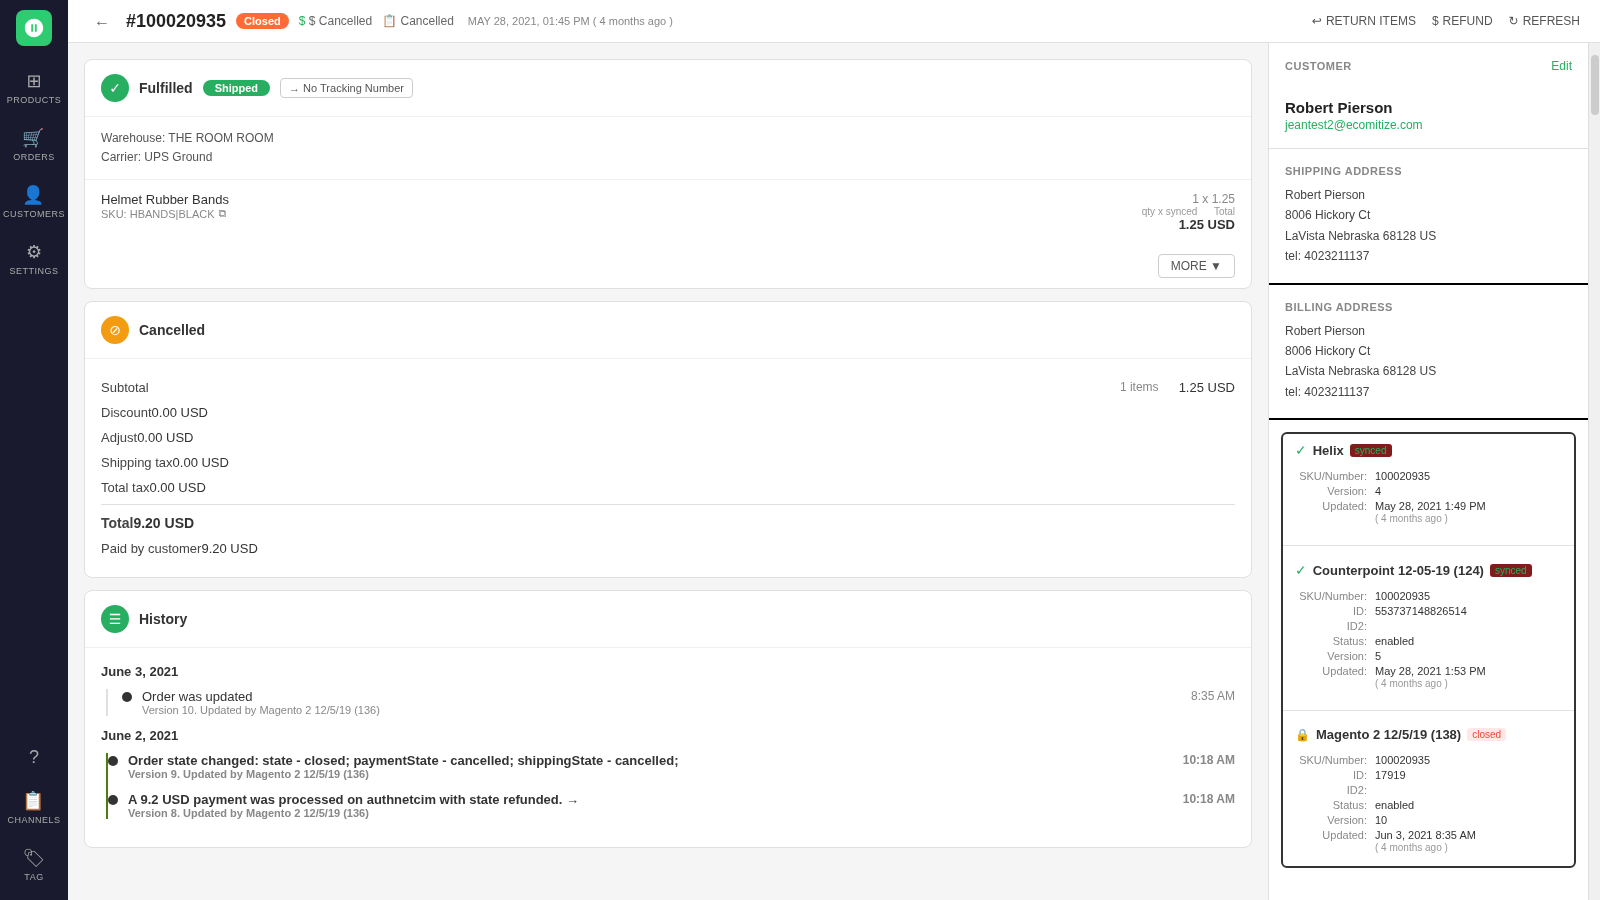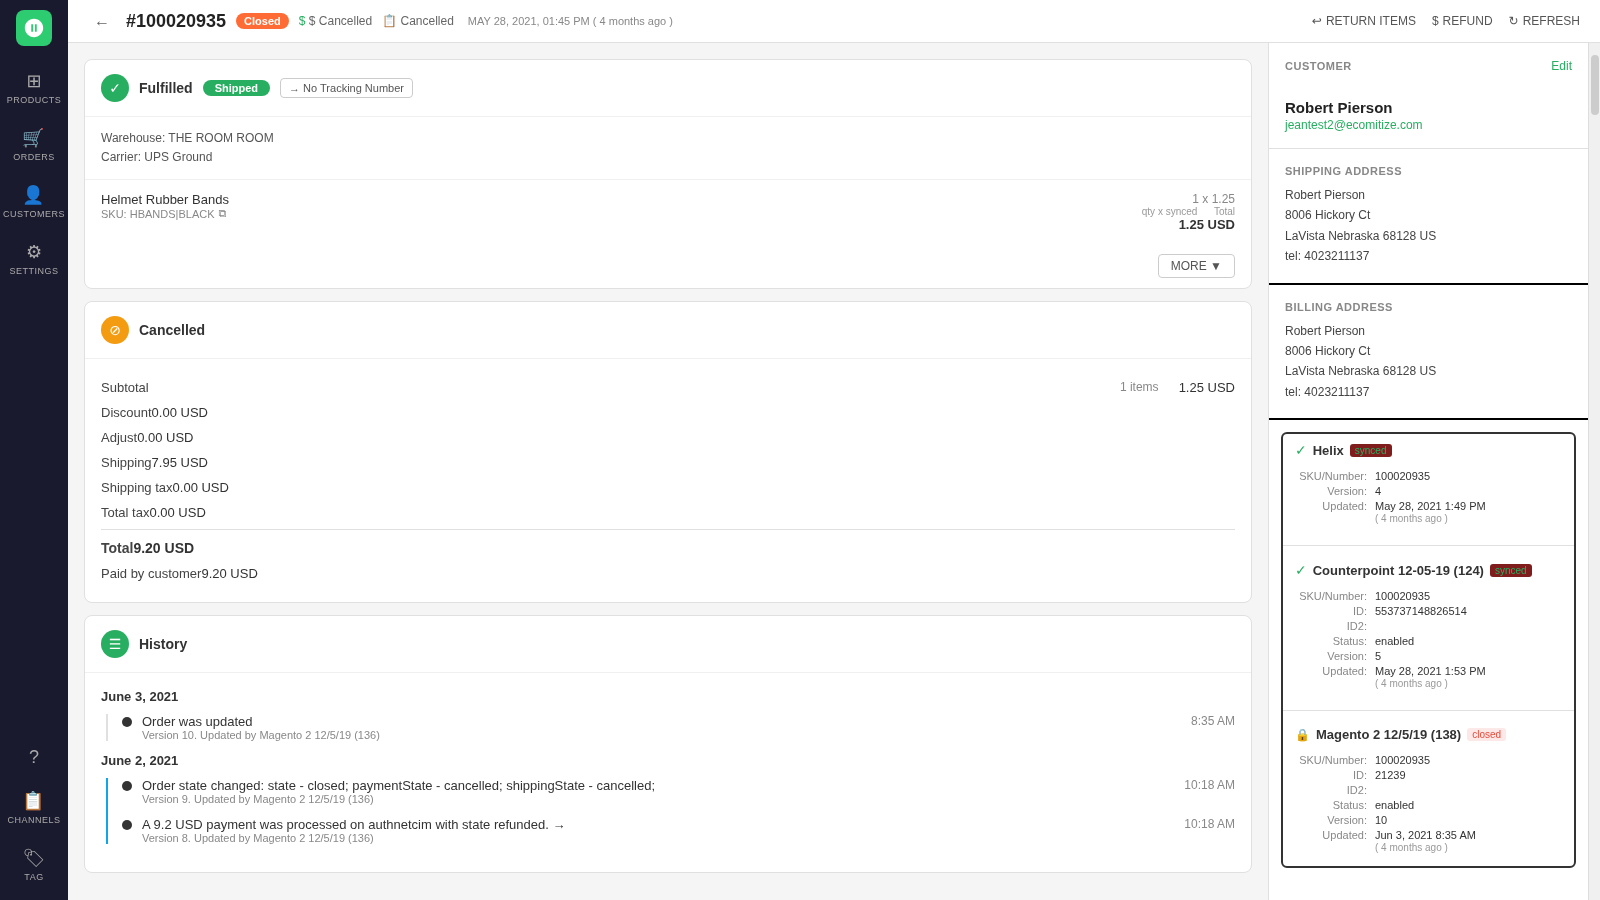--- a/index.html
+++ b/index.html
@@ -341,24 +341,20 @@
           </div>
           <div class="totals-row">
             <span class="totals-label">Discount</span>
             <span>0.00 USD</span>
           </div>
           <div class="totals-row">
             <span class="totals-label">Adjust</span>
             <span>0.00 USD</span>
           </div>
           <div class="totals-row">
-            <span class="totals-label">Shipping</span>
-            <span>7.95 USD</span>
-          </div>
-          <div class="totals-row">
             <span class="totals-label">Shipping tax</span>
             <span>0.00 USD</span>
           </div>
           <div class="totals-row">
             <span class="totals-label">Total tax</span>
             <span>0.00 USD</span>
           </div>
           <div class="totals-row total-bold">
             <span class="totals-label">Total</span>
             <span>9.20 USD</span>
@@ -383,21 +379,21 @@
               <div class="history-dot"></div>
               <div class="history-text">
                 <div class="history-desc">Order was updated</div>
                 <div class="history-sub">Version 10. Updated by Magento 2 12/5/19 (136)</div>
               </div>
               <div class="history-time">8:35 AM</div>
             </div>
           </div>
 
           <div class="history-date" style="margin-top:10px;">June 2, 2021</div>
-          <div style="border-left: 2px solid #0ea5e9; margin-left: 5px; padding-left: 14px;">
+          <div style="border-left: 2px solid #4d7c0f; margin-left: 5px;  font-weight: bold;">
             <div class="history-item">
               <div class="history-dot"></div>
               <div class="history-text">
                 <div class="history-desc">Order state changed: state - closed; paymentState - cancelled; shippingState - cancelled;</div>
                 <div class="history-sub">Version 9. Updated by Magento 2 12/5/19 (136)</div>
               </div>
               <div class="history-time">10:18 AM</div>
             </div>
             <div class="history-item">
               <div class="history-dot"></div>
@@ -519,21 +515,21 @@
           <span class="sync-name">Magento 2 12/5/19 (138)</span>
           <span class="sync-badge-closed">closed</span>
         </div>
         <div class="sync-body">
           <div class="sync-row">
             <span class="sync-key">SKU/Number:</span>
             <span class="sync-val">100020935</span>
           </div>
           <div class="sync-row">
             <span class="sync-key">ID:</span>
-            <span class="sync-val">21239</span>
+            <span class="sync-val">17919</span>
           </div>
           <div class="sync-row">
             <span class="sync-key">ID2:</span>
             <span class="sync-val"></span>
           </div>
           <div class="sync-row">
             <span class="sync-key">Status:</span>
             <span class="sync-val">enabled</span>
           </div>
           <div class="sync-row">

